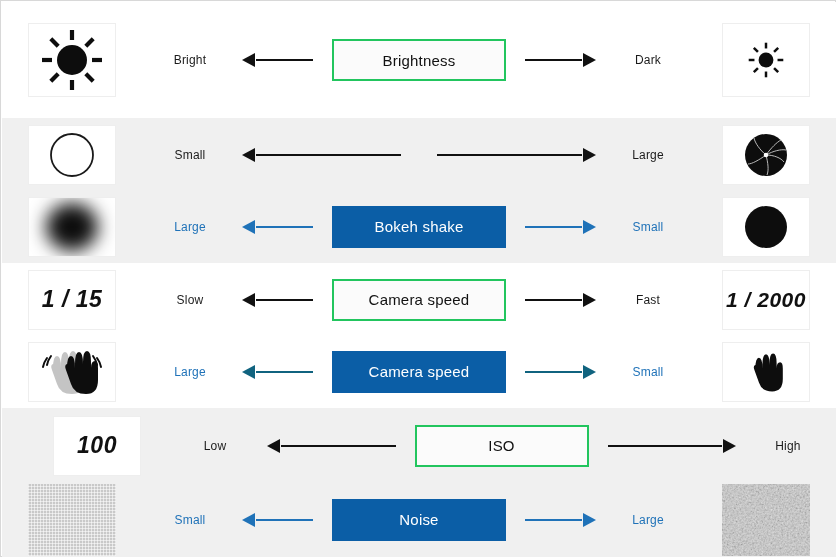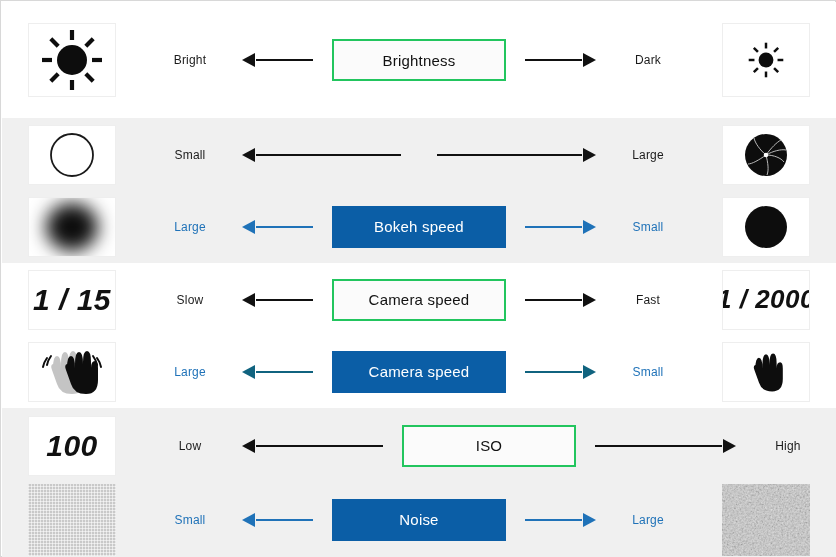--- a/index.html
+++ b/index.html
@@ -136,25 +136,25 @@
     overflow: hidden;
   }
   .tile.big { width: 88px; height: 74px; }
   .tile.sq  { width: 88px; height: 60px; }
 
   .numtext {
     font-family: "Liberation Sans", sans-serif;
     font-style: italic;
     font-weight: bold;
     color: #111111;
-    font-size: 30px;
+    font-size: 23px;
     letter-spacing: .5px;
     white-space: nowrap;
   }
-  .numtext.small { font-size: 26px; }
+  .numtext.small { font-size: 21px; }
 
   .swatch { width: 88px; height: 72px; }
 </style>
 </head>
 <body>
 
 <div id="page">
 
   <div class="row plain" style="top:1px;height:116px;">
     <div class="line" style="height:116px;">
@@ -264,21 +264,21 @@
           <div style="width:52px;height:48px;border-radius:50%;background:#0d0d0d;filter:blur(9px);"></div>
         </div>
       </div>
       <div class="side-label blue">Large</div>
       <div class="arrow-cell">
         <div class="arrow-wrap">
             <div class="arrow left blue"></div>
           </div>
       </div>
       <div class="center-cell">
-        <div class="pill filled">Bokeh speed</div>
+        <div class="pill filled">Bokeh shake</div>
       </div>
       <div class="arrow-cell">
         <div class="arrow-wrap">
             <div class="arrow right blue"></div>
           </div>
       </div>
       <div class="side-label blue">Small</div>
       <div class="thumb-cell">
         <div class="tile sq">
           <div style="width:42px;height:42px;border-radius:50%;background:#0d0d0d;"></div>
@@ -360,21 +360,21 @@
             </g>
           </svg>
         </div>
       </div>
     </div>
 
   </div>
 
   <div class="row shaded" style="top:407px;height:149px;">
 
-    <div class="line" style="height:74px;">
+    <div class="line" style="height:74px;padding-left:25px;">
       <div class="thumb-cell">
         <div class="tile sq">
           <span class="numtext">100</span>
         </div>
       </div>
       <div class="side-label">Low</div>
       <div class="arrow-cell">
         <div class="arrow-wrap">
             <div class="arrow left"></div>
           </div>

